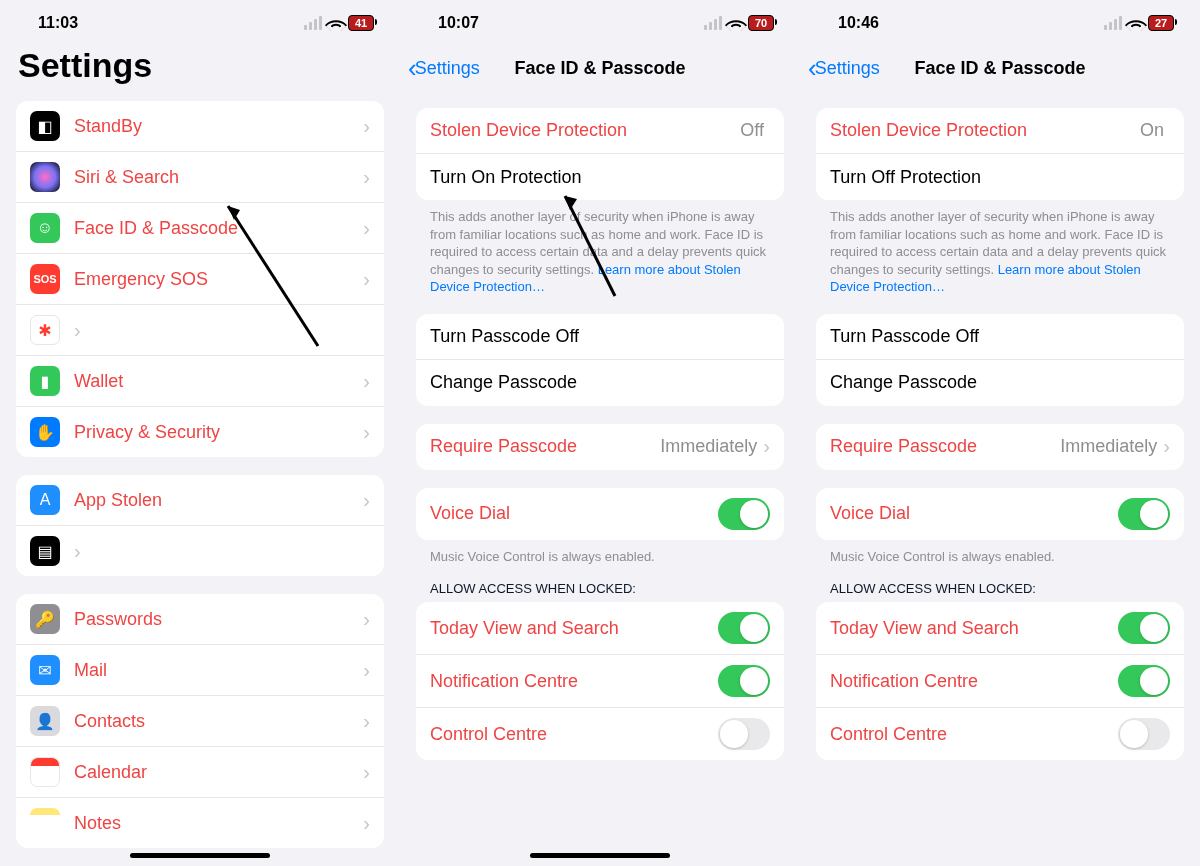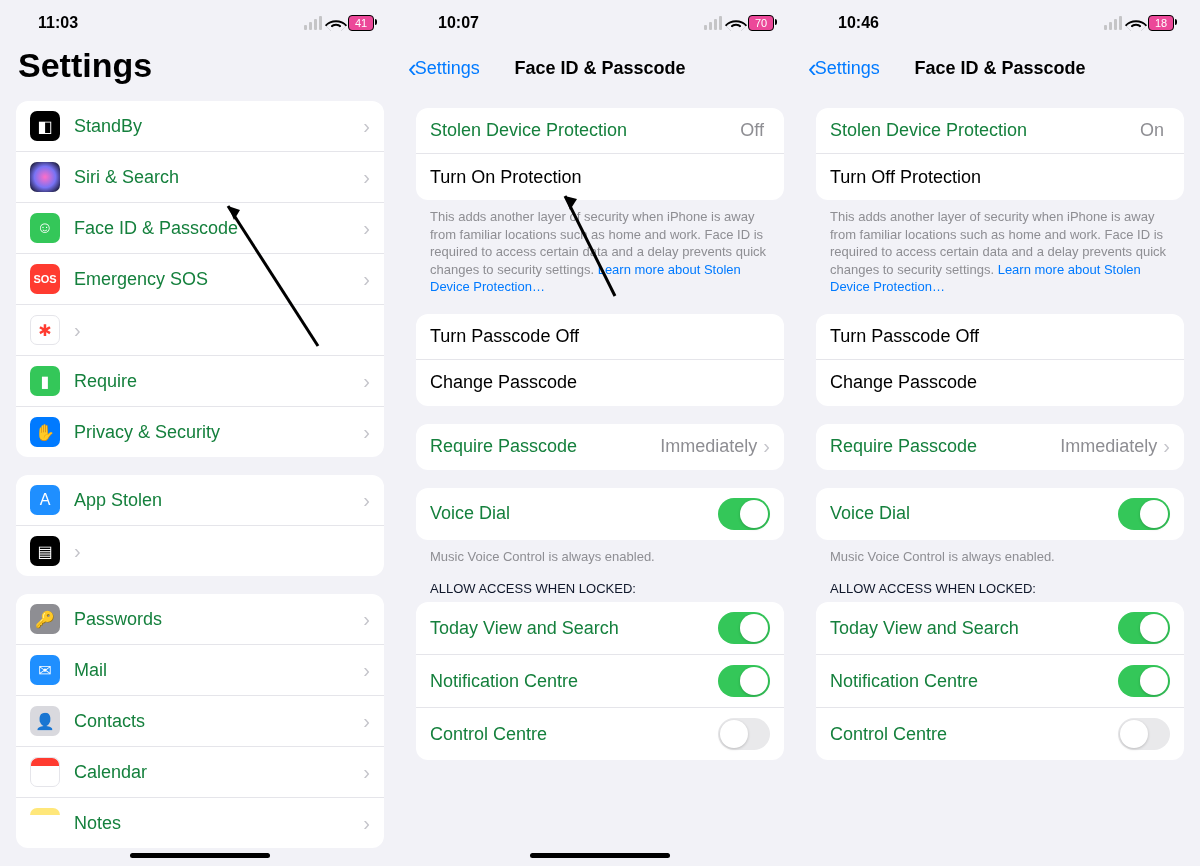--- a/index.html
+++ b/index.html
@@ -7,34 +7,34 @@
 .panel{width:400px;height:866px;background:#f2f2f7;position:relative;overflow:hidden}
 .status-bar{height:46px;display:flex;align-items:center;justify-content:space-between;padding:0 26px 0 38px;font-size:16px;font-weight:600}
 .status-right{display:flex;align-items:center;gap:4px}
 .sig{display:inline-flex;gap:2px;align-items:flex-end}
 .sig i{width:3px;background:#000;display:inline-block;border-radius:1px}
 .sig i:nth-child(1){height:5px}.sig i:nth-child(2){height:8px}.sig i:nth-child(3){height:11px}.sig i:nth-child(4){height:14px}
 .sig.dim i{background:#c5c5c7}
 .wifi{width:18px;height:13px;position:relative}
 .wifi::before{content:'';position:absolute;bottom:0;left:6px;width:6px;height:6px;border:2px solid #000;border-bottom:none;border-left:none;border-radius:0 100% 0 0;transform:rotate(-45deg)}
 .wifi::after{content:'';position:absolute;bottom:-3px;left:2px;width:14px;height:14px;border:2px solid #000;border-bottom:none;border-left:none;border-radius:0 100% 0 0;transform:rotate(-45deg)}
-.batt{border:1.5px solid #000;border-radius:4px;padding:1px 4px;font-size:11px;font-weight:400;min-width:26px;text-align:center;position:relative;background:#ec4899;color:#fff}
+.batt{border:1.5px solid #000;border-radius:4px;padding:1px 4px;font-size:11px;font-weight:700;min-width:26px;text-align:center;position:relative;background:#b91c1c;color:#fff}
 .batt::after{content:'';position:absolute;right:-4px;top:3px;width:2px;height:6px;background:#000;border-radius:0 2px 2px 0}
 .nav{height:44px;display:flex;align-items:center;justify-content:center;position:relative}
 .nav-back{position:absolute;left:8px;display:flex;align-items:center;color:#007aff;font-size:18px}
 .chev-l{font-size:26px;font-weight:400;margin-right:-2px;line-height:1}
 .nav-title{font-size:18px;font-weight:600}
 .big-title{font-size:34px;font-weight:700;padding:0 18px 8px}
 .group{margin:18px 16px 0;background:#fff;border-radius:12px;overflow:hidden}
 .g0{margin-top:8px}
 .row{display:flex;align-items:center;min-height:46px;padding:10px 14px;border-bottom:.5px solid #e5e5ea;font-size:18px}
 .row:last-child{border-bottom:none}
 .row.tap{cursor:pointer}
 .icon-box{width:30px;height:30px;border-radius:7px;margin-right:14px;display:flex;align-items:center;justify-content:center;flex-shrink:0;font-size:16px;color:#fff}
-.label{flex:1;color:#15803d}
+.label{flex:1;color:#ef4444}
 .link{color:#000000}
 .val{color:#8e8e93;margin-right:6px}
 .chev{color:#c5c5cb;font-size:20px;font-weight:300}
 .footer-text{font-size:13px;color:#8e8e93;padding:8px 30px 0;line-height:1.35}
 .footer-text a{color:#007aff;text-decoration:none}
 .header-text{font-size:13px;color:#0f172a;padding:16px 30px 6px;text-transform:uppercase}
 .toggle{width:52px;height:32px;border-radius:16px;position:relative;flex-shrink:0}
 .toggle::after{content:'';position:absolute;width:28px;height:28px;background:#fff;border-radius:50%;top:2px;box-shadow:0 1px 3px rgba(0,0,0,.2)}
 .toggle.on{background:#34c759}.toggle.on::after{right:2px}
 .toggle.off{background:#e9e9eb}.toggle.off::after{left:2px}
@@ -82,21 +82,21 @@
         <span class="icon-box ic-sos">SOS</span>
         <span class="label">Emergency SOS</span>
         <span class="chev">›</span>
       </div>
       <div class="row tap">
         <span class="icon-box ic-expo">✱</span>
         <span class="chev">›</span>
       </div>
       <div class="row tap">
         <span class="icon-box ic-batt">▮</span>
-        <span class="label">Require</span>
+        <span class="label">Wallet</span>
         <span class="chev">›</span>
       </div>
       <div class="row tap">
         <span class="icon-box ic-priv">✋</span>
         <span class="label">Privacy &amp; Security</span>
         <span class="chev">›</span>
       </div>
     </div>
   <div class="group" id="p1g2">
       <div class="row tap">
@@ -233,21 +233,21 @@
   <div class="status-bar">
     <span>10:46</span>
     <div class="status-right">
         <span class="sig dim">
           <i></i>
           <i></i>
           <i></i>
           <i></i>
         </span>
         <span class="wifi"></span>
-        <span class="batt">18</span>
+        <span class="batt">27</span>
       </div>
   </div>
   <div class="nav">
     <div class="nav-back">
         <span class="chev-l">‹</span>
         <span>Settings</span>
       </div>
     <div class="nav-title">Face ID &amp; Passcode</div>
   </div>
 

